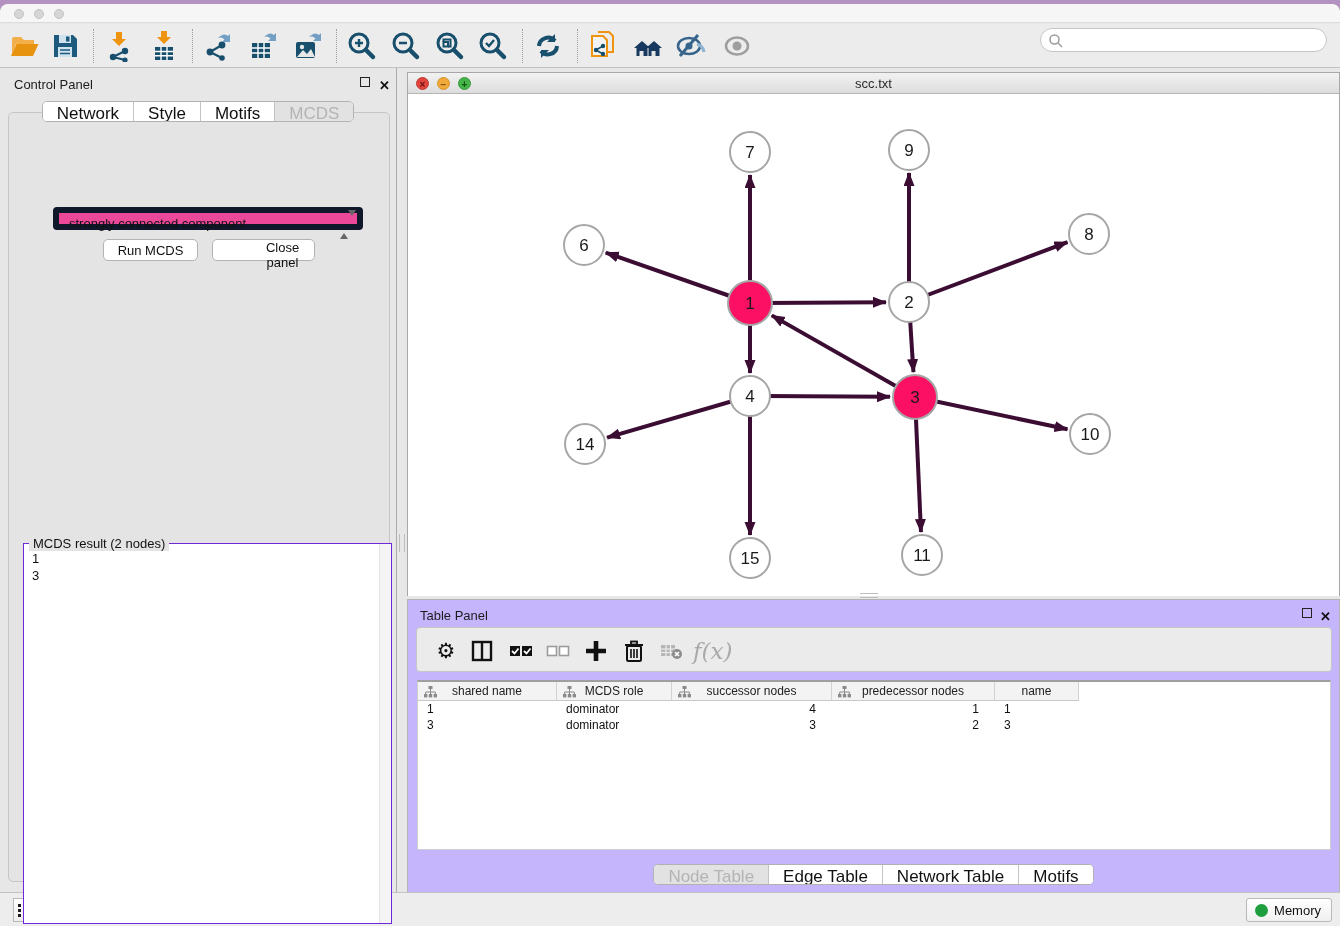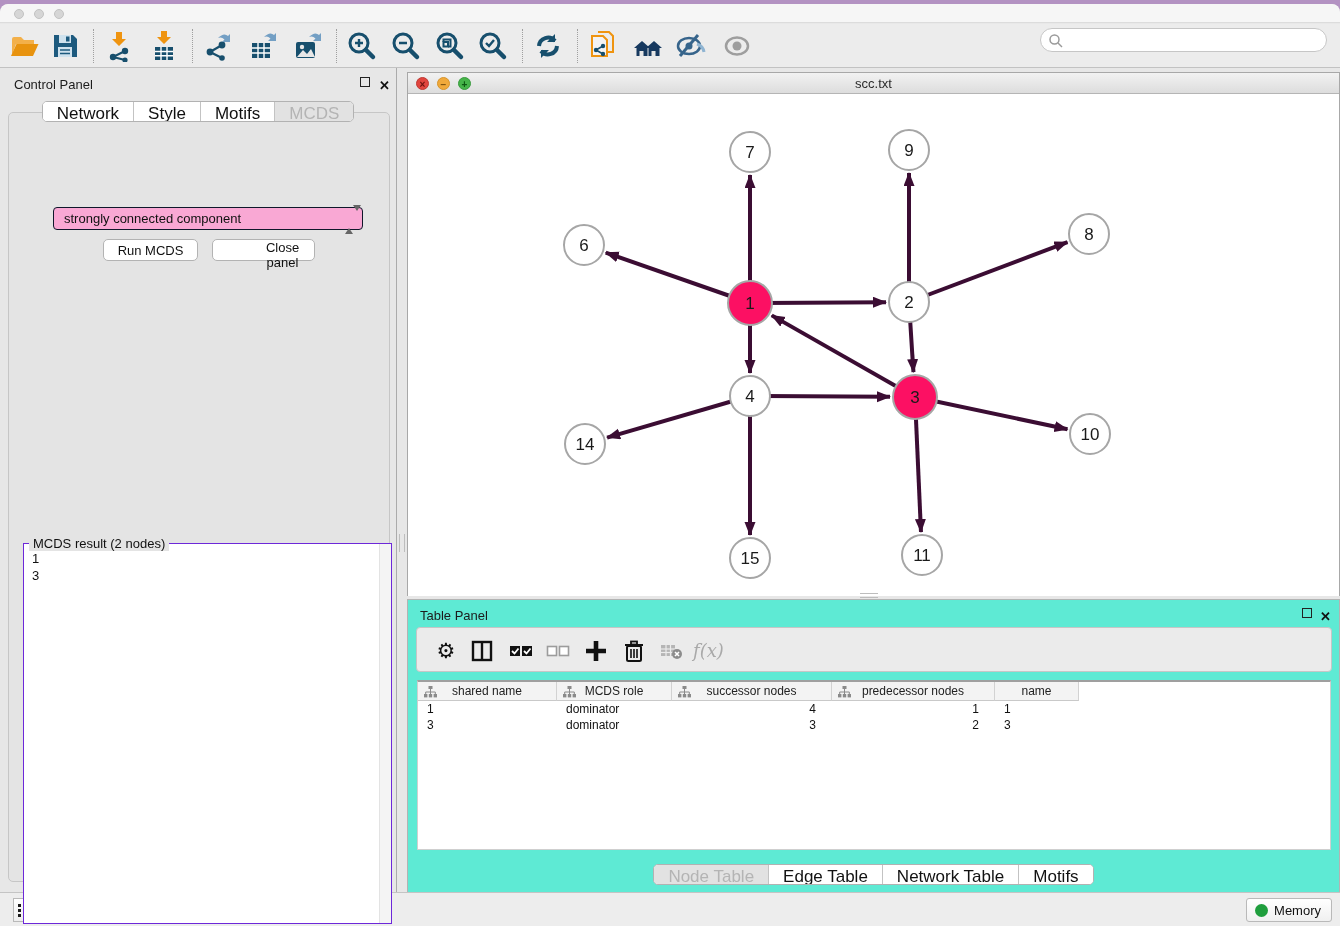--- a/index.html
+++ b/index.html
@@ -44,21 +44,21 @@
   .seg-cell { font-size:17px; color:#111; padding:2px 14px 0 14px; border-left:1px solid #c3c3c3;
               background:#fff; text-align:center; cursor:pointer; }
   .seg-cell:first-child { border-left:none; }
   .seg-cell.seg-selected { background:#e2e2e2; color:#b4b4b4; }
 
   #cp-box { position:absolute; left:8px; top:44px; width:382px; height:770px;
             background:#e4e4e4; border:1px solid #c6c6c6; border-radius:5px; z-index:1; }
   #opt-label { position:absolute; left:0; top:70px; width:100%; text-align:center;
                font-size:13px; color:#111; }
   #criterion-select { position:absolute; left:44px; top:94px; width:310px; height:23px;
-                      background:#f9a8d4; border:1px solid #0f172a; border-radius:4px; cursor:pointer; }
+                      background:#ec4899; border:6px solid #0f172a; border-radius:4px; cursor:pointer; }
   #criterion-select .sel-text { position:absolute; left:10px; top:3px; font-size:13px; color:#111; }
   .stepper { position:absolute; right:6px; top:3px; width:11px; height:16px; }
   .stepper .up { width:0; height:0; border-left:4.5px solid transparent; border-right:4.5px solid transparent;
                  border-bottom:6px solid #666; margin-bottom:3px; }
   .stepper .down { width:0; height:0; border-left:4.5px solid transparent; border-right:4.5px solid transparent;
                    border-top:6px solid #666; }
   .cp-button { position:absolute; top:126px; height:22px; background:#fff; border:1px solid #b3b3b3;
                border-radius:5px; font-size:13px; color:#111; text-align:center; cursor:pointer;
                font-family:"Liberation Sans", sans-serif; }
   #run-btn { left:94px; width:95px; }
@@ -88,21 +88,21 @@
   #net-canvas { position:absolute; left:0; top:22px; width:931px; height:501px; background:#fff; }
 
   
   .splitter-v { position:absolute; left:399px; top:466px; width:6px; height:18px;
                 border-left:1px solid #bdbdbd; border-right:1px solid #bdbdbd; cursor:col-resize; }
   .splitter-h { position:absolute; left:860px; top:525px; width:18px; height:5px;
                 border-top:1px solid #bdbdbd; border-bottom:1px solid #bdbdbd; cursor:row-resize; }
 
   
   #table-panel { position:absolute; left:407px; top:531px; width:933px; height:295px;
-                 background:#5eead4; border:1px solid #b3b3b3; }
+                 background:#c4b5fd; border:1px solid #b3b3b3; }
   #tp-header-title { position:absolute; left:12px; top:8px; font-size:13px; color:#1c1c1c; }
   #tp-toolbar { position:absolute; left:8px; top:27px; width:916px; height:45px;
                 background:#ebebeb; border:1px solid #c6c6c6; border-radius:4px; }
   .tpt-icon { position:absolute; top:11px; width:24px; height:24px; }
 
   #tp-table { position:absolute; left:9px; top:80px; width:914px; height:170px; background:#ffffff;
               border:1px solid #cfcfcf; border-top:2px solid #9f9f9f; }
   .th-row { display:flex; }
   .th-cell { position:relative; height:19px; background:#f3f3f3; border-right:1px solid #d2d2d2;
              border-bottom:1px solid #c9c9c9; font-size:12px; color:#222;
@@ -394,21 +394,21 @@
           <rect x="2" y="6" width="14" height="11" fill="#b5b5b5"></rect>
           <g stroke="#ececec" stroke-width="1.2">
             <line x1="2" y1="10" x2="16" y2="10"></line>
                 <line x1="2" y1="13.5" x2="16" y2="13.5"></line>
             <line x1="7" y1="6" x2="7" y2="17"></line>
                 <line x1="11.5" y1="6" x2="11.5" y2="17"></line>
           </g>
           <circle cx="18" cy="15" r="5" fill="#8c8c8c"></circle>
           <path d="M16 13 l4 4 m0-4 l-4 4" stroke="#fff" stroke-width="1.6"></path>
         </svg>
-        <div class="tpt-icon" style="left:276px; width:40px; font-family:'DejaVu Serif', serif; font-style:italic; font-size:18px; color:#a9a9a9; line-height:24px;">f(x)</div>
+        <div class="tpt-icon" style="left:276px; width:40px; font-family:'DejaVu Serif', serif; font-style:italic; font-size:23px; color:#a9a9a9; line-height:24px;">f(x)</div>
       </div>
 
       <div id="tp-table">
         <div class="th-row">
           <div class="th-cell c0">
             <svg width="13" height="12" viewBox="0 0 13 12">
                   <g fill="#8a8a8a">
                     <rect x="4.5" y="0" width="4" height="3"></rect>
                     <rect x="0" y="8" width="3.4" height="3.4"></rect>
                     <rect x="4.8" y="8" width="3.4" height="3.4"></rect>

